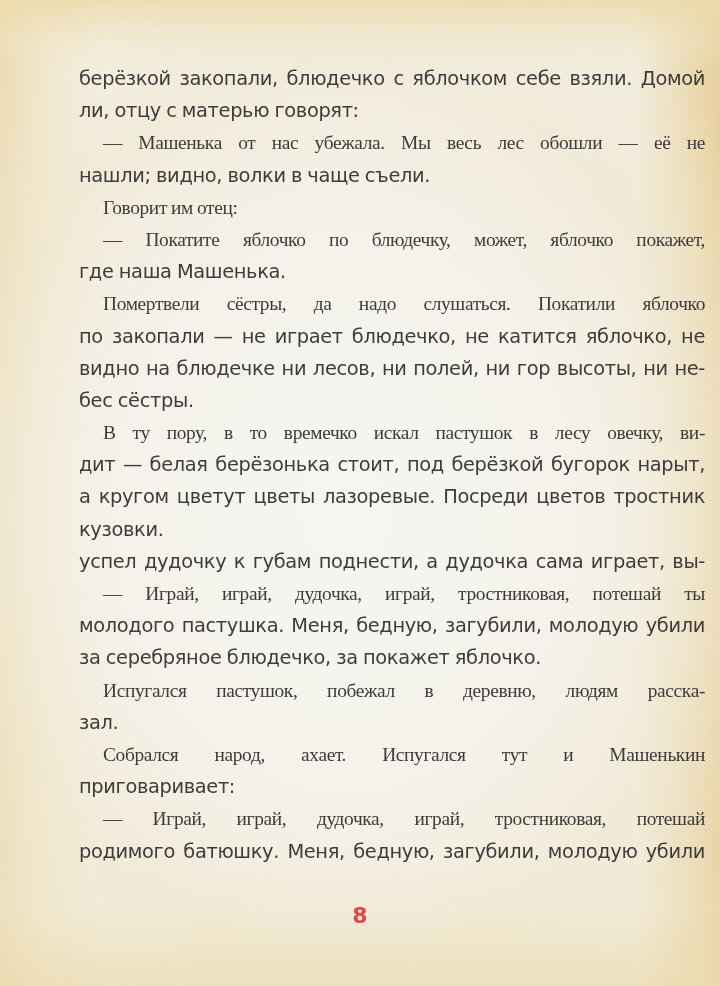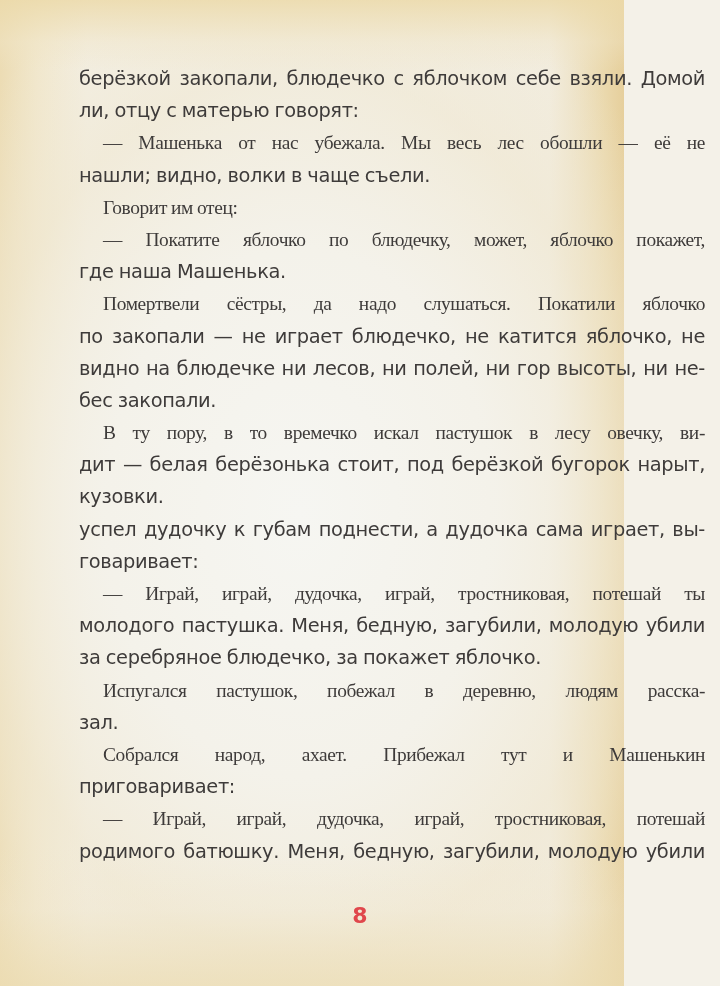--- a/index.html
+++ b/index.html
@@ -9,21 +9,21 @@
     body {
       width: 720px;
       height: 986px;
       overflow: hidden;
       position: relative;
       background: #f4f1e8;
     }
     .page {
       position: absolute;
       left: 0; top: 0;
-      width: 624px;
+      width: 720px;
       height: 986px;
       background:
         radial-gradient(ellipse 70% 60% at 48% 52%, rgba(246,246,242,1) 0%, rgba(244,242,234,0.95) 45%, rgba(240,232,210,0.6) 75%, rgba(232,214,170,0.0) 100%),
         linear-gradient(90deg, #ecdcb4 0%, #f1e7cc 6%, #f3efe4 14%, #f3f1ea 50%, #f2ede0 88%, #ead8ac 97%, #e6cf9c 100%);
     }
     .page::before {
       content: "";
       position: absolute;
       left: 0; top: 0; right: 0;
       height: 70px;
@@ -85,32 +85,32 @@
     <span class="line just">берёзкой закопали, блюдечко с яблочком себе взяли. Домой</span>
     <span class="line">ли, отцу с матерью говорят:</span>
     <span class="line just indent">— Машенька от нас убежала. Мы весь лес обошли — её не</span>
     <span class="line">нашли; видно, волки в чаще съели.</span>
     <span class="line indent">Говорит им отец:</span>
     <span class="line just indent">— Покатите яблочко по блюдечку, может, яблочко покажет,</span>
     <span class="line">где наша Машенька.</span>
     <span class="line just indent">Помертвели сёстры, да надо слушаться. Покатили яблочко</span>
     <span class="line just">по закопали — не играет блюдечко, не катится яблочко, не</span>
     <span class="line just">видно на блюдечке ни лесов, ни полей, ни гор высоты, ни не-</span>
-    <span class="line">бес закопали.</span>
+    <span class="line">бес сёстры.</span>
     <span class="line just indent">В ту пору, в то времечко искал пастушок в лесу овечку, ви-</span>
     <span class="line just">дит — белая берёзонька стоит, под берёзкой бугорок нарыт,</span>
+    <span class="line just">а кругом цветут цветы лазоревые. Посреди цветов тростник</span>
     <span class="line">кузовки.</span>
     <span class="line just">успел дудочку к губам поднести, а дудочка сама играет, вы-</span>
-    <span class="line">говаривает:</span>
     <span class="line just indent">— Играй, играй, дудочка, играй, тростниковая, потешай ты</span>
     <span class="line just">молодого пастушка. Меня, бедную, загубили, молодую убили</span>
     <span class="line">за серебряное блюдечко, за покажет яблочко.</span>
     <span class="line just indent">Испугался пастушок, побежал в деревню, людям расска-</span>
     <span class="line">зал.</span>
-    <span class="line just indent">Собрался народ, ахает. Прибежал тут и Машенькин</span>
+    <span class="line just indent">Собрался народ, ахает. Испугался тут и Машенькин</span>
     <span class="line">приговаривает:</span>
     <span class="line just indent">— Играй, играй, дудочка, играй, тростниковая, потешай</span>
     <span class="line just">родимого батюшку. Меня, бедную, загубили, молодую убили</span>
 
   </div>
 
   <div class="page-number">8</div>
 </div>
 
 </body></html>

